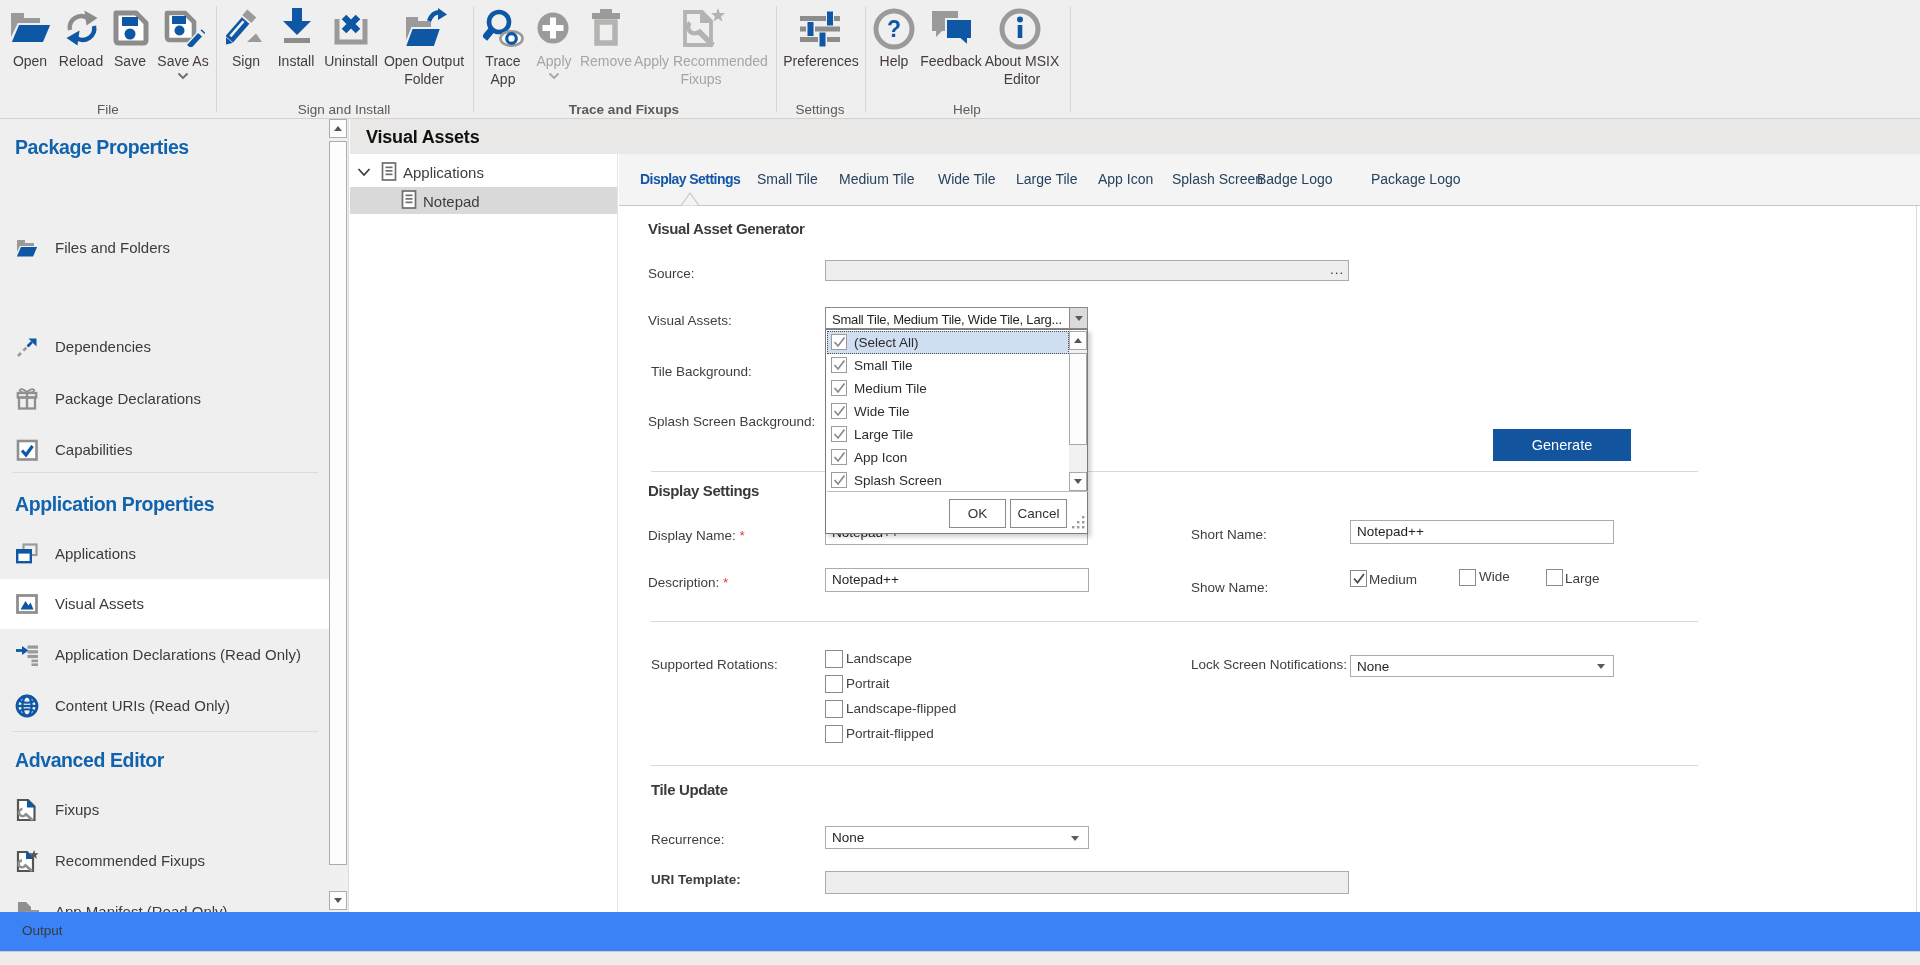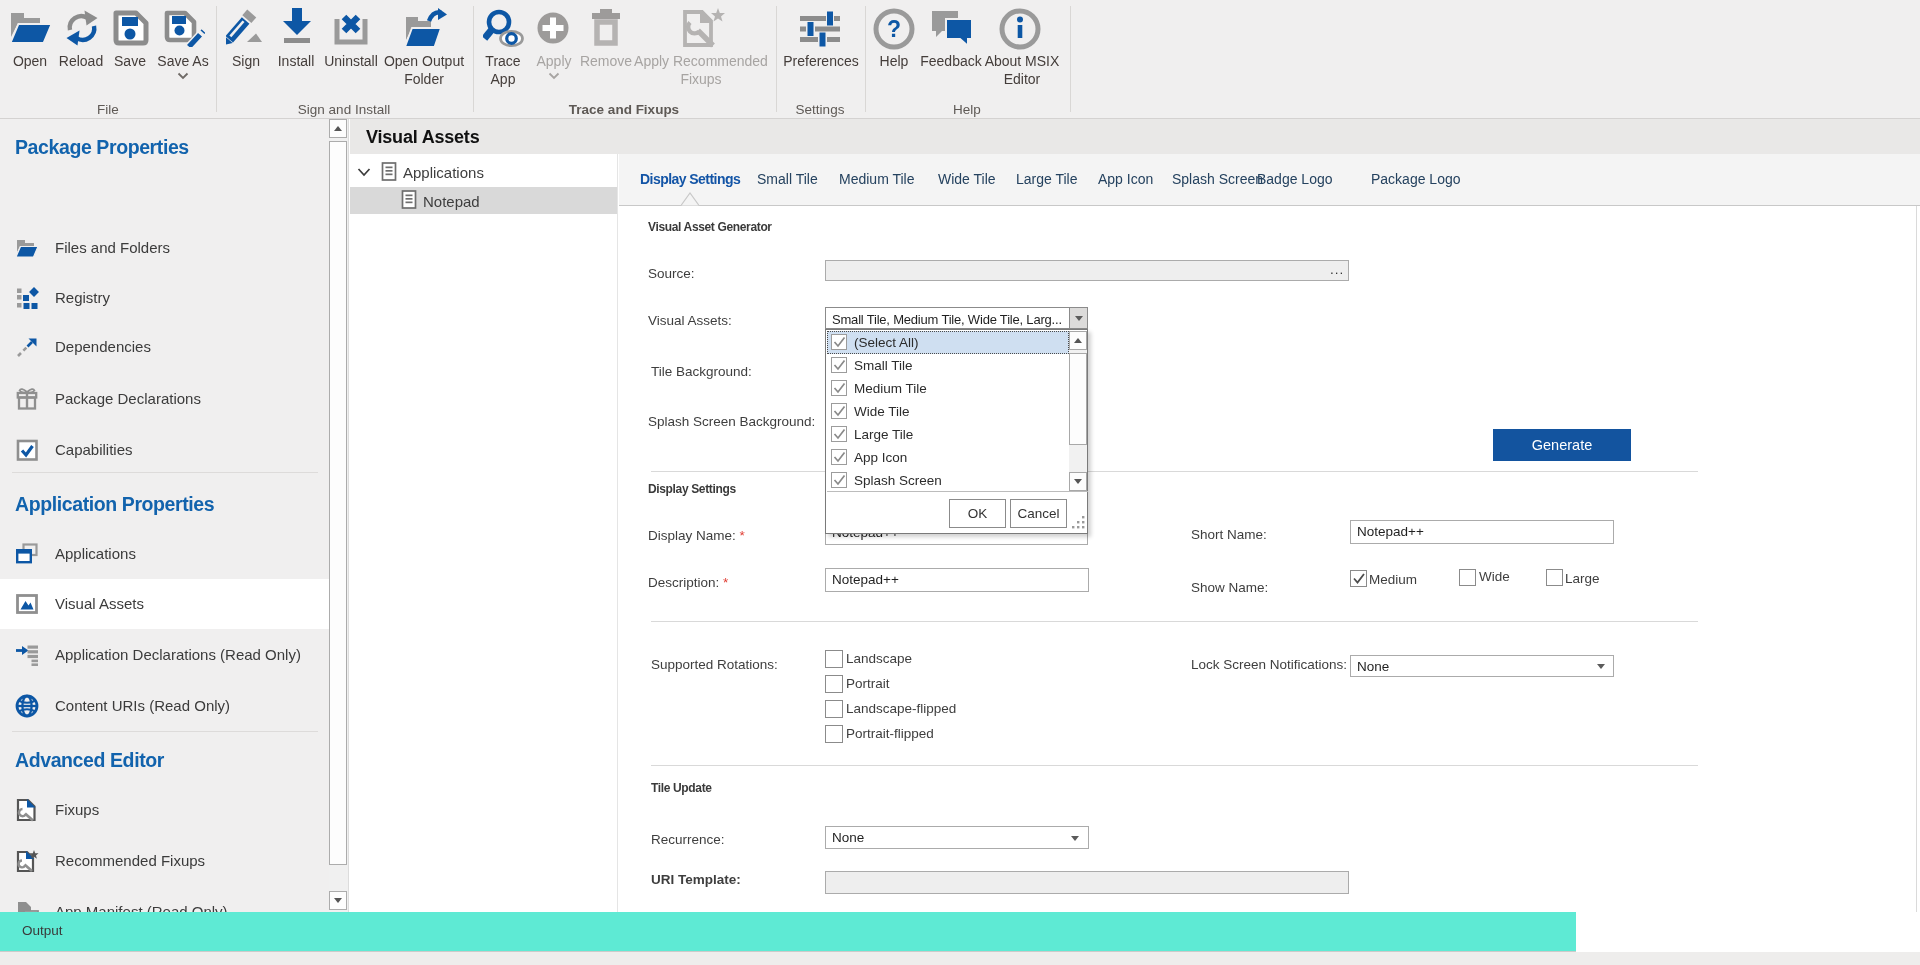--- a/index.html
+++ b/index.html
@@ -27,35 +27,35 @@
 
 #titleband{left:350px;top:119px;width:1570px;height:35px;background:#e9e8e7;}
 #title{position:absolute;left:16px;top:8px;font-size:18px;font-weight:bold;color:#111;letter-spacing:-0.2px;}
 #tree{left:350px;top:154px;width:268px;height:758px;background:#fff;border-right:1px solid #e5e5e5;box-sizing:border-box;}
 #tabstrip{left:619px;top:154px;width:1301px;height:52px;background:#f4f4f4;}
 .tab{position:absolute;top:17px;font-size:14px;color:#25425f;white-space:nowrap;}
 .tab.sel{font-weight:bold;color:#1254a6;letter-spacing:-0.55px;}
 
 #content{left:619px;top:206px;width:1301px;height:706px;background:#fff;}
 .lbl{position:absolute;font-size:13.5px;color:#3e3e3e;white-space:nowrap;}
-.bold{position:absolute;font-size:12px;font-weight:bold;color:#3a3a3a;white-space:nowrap;letter-spacing:-0.35px;}
+.bold{position:absolute;font-size:15px;font-weight:bold;color:#3a3a3a;white-space:nowrap;letter-spacing:-0.35px;}
 .tb{position:absolute;background:#fff;border:1px solid #ababab;box-sizing:border-box;font-size:13.5px;color:#1f1f1f;padding:3px 0 0 6px;}
 .tb.dis{background:#eeeeee;}
 .hsep{position:absolute;height:1px;background:#d9d9d9;}
 .chk{position:absolute;width:17px;height:17px;background:#fff;border:1px solid #8b8b8b;box-sizing:border-box;}
 .red{color:#e03c32;}
 .ddarrow{position:absolute;width:0;height:0;border-left:4.5px solid transparent;border-right:4.5px solid transparent;border-top:5px solid #5b5b5b;}
 
 #popup{left:825px;top:329px;width:263px;height:205px;background:#fff;border:1px solid #7a7a7a;box-sizing:border-box;box-shadow:3px 3px 4px rgba(0,0,0,0.18);}
 .prow{position:absolute;left:1px;width:242px;height:23px;}
 .prow .cb{position:absolute;left:4px;top:3px;width:16px;height:16px;background:#fff;border:1px solid #9c9c9c;box-sizing:border-box;}
 .prow .pl{position:absolute;left:27px;top:4px;font-size:13.5px;color:#2c2c2c;white-space:nowrap;}
 .pbtn{position:absolute;width:57px;height:29px;background:#fff;border:1px solid #8b8b8b;box-sizing:border-box;text-align:center;font-size:13.5px;color:#333;line-height:27px;}
 
-#outputbar{left:0;top:912px;width:1576px;height:39px;background:#5eead4;border-bottom:1px solid #cccbca;box-sizing:content-box;}
+#outputbar{left:0;top:912px;width:1920px;height:39px;background:#3b82f6;border-bottom:1px solid #cccbca;box-sizing:content-box;}
 #bottomstrip{left:0;top:952px;width:1920px;height:13px;background:#eeedec;}
 svg{display:block;}
 </style>
 </head>
 <body>
 
 <div class="abs" id="ribbon">
   <div class="rsep" style="left:216px;"></div>
   <div class="rsep" style="left:473px;"></div>
   <div class="rsep" style="left:776px;"></div>
@@ -203,32 +203,20 @@
 
 
   <div class="sitem" style="top:104px;">
     <svg class="ic" viewBox="0 0 24 24">
         <path d="M2 4 H10 V7 H19 V10 H5 L2 16 Z" fill="#9a9a9a"></path>
         <path d="M5.5 10.5 H23 L18.5 21 H1 Z" fill="#0d57a5" stroke="#f0efef" stroke-width="1.2"></path>
       </svg>
     <div class="tx">Files and Folders</div>
   </div>
 
-  <div class="sitem" style="top:154px;">
-    <svg class="ic" viewBox="0 0 24 24">
-      <rect x="2" y="2.5" width="4.5" height="4.5" fill="#9a9a9a"></rect>
-      <rect x="2" y="9" width="4.5" height="4.5" fill="#9a9a9a"></rect>
-      <rect x="8" y="9" width="6" height="6" fill="#0d57a5"></rect>
-      <rect x="2" y="17" width="4.5" height="4.5" fill="#9a9a9a"></rect>
-      <rect x="8.5" y="17" width="6" height="6" fill="#0d57a5"></rect>
-      <rect x="16.5" y="17" width="6" height="6" fill="#0d57a5"></rect>
-      <rect x="15.5" y="2.5" width="7" height="7" fill="#0d57a5" transform="rotate(45 19 6)"></rect>
-    </svg>
-    <div class="tx">Registry</div>
-  </div>
 
   <div class="sitem" style="top:203px;">
     <svg class="ic" viewBox="0 0 24 24">
       <path d="M3 21 L13 11" stroke="#9a9a9a" stroke-width="2.6" stroke-dasharray="4.2 3.4" fill="none"></path>
       <path d="M12.5 11.5 L17 7" stroke="#0d57a5" stroke-width="2.6"></path>
       <polygon points="13.5,3.5 21.5,3.5 21.5,11.5" fill="#0d57a5"></polygon>
     </svg>
     <div class="tx">Dependencies</div>
   </div>
 

